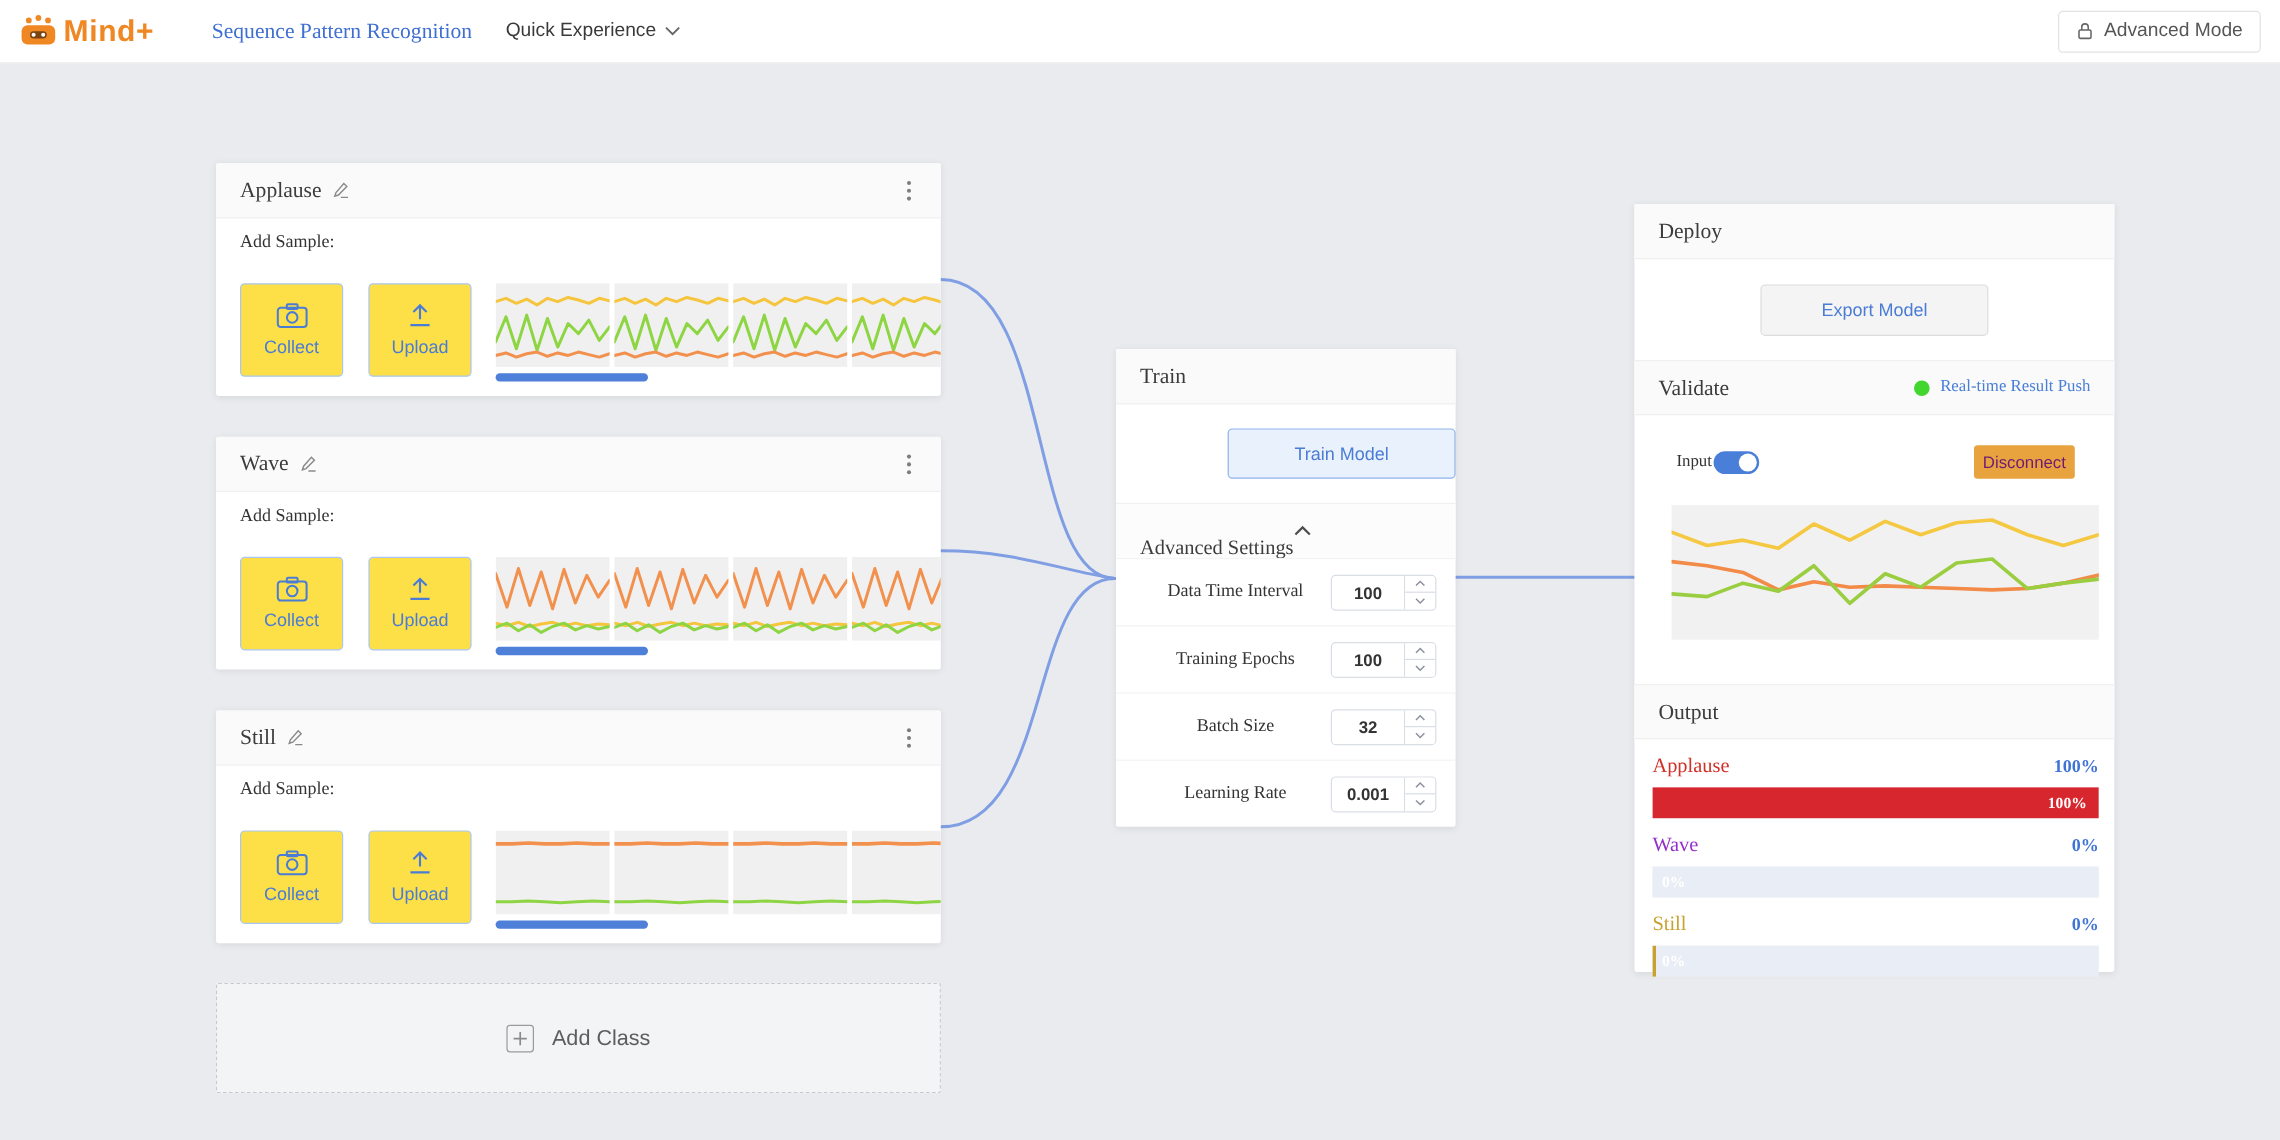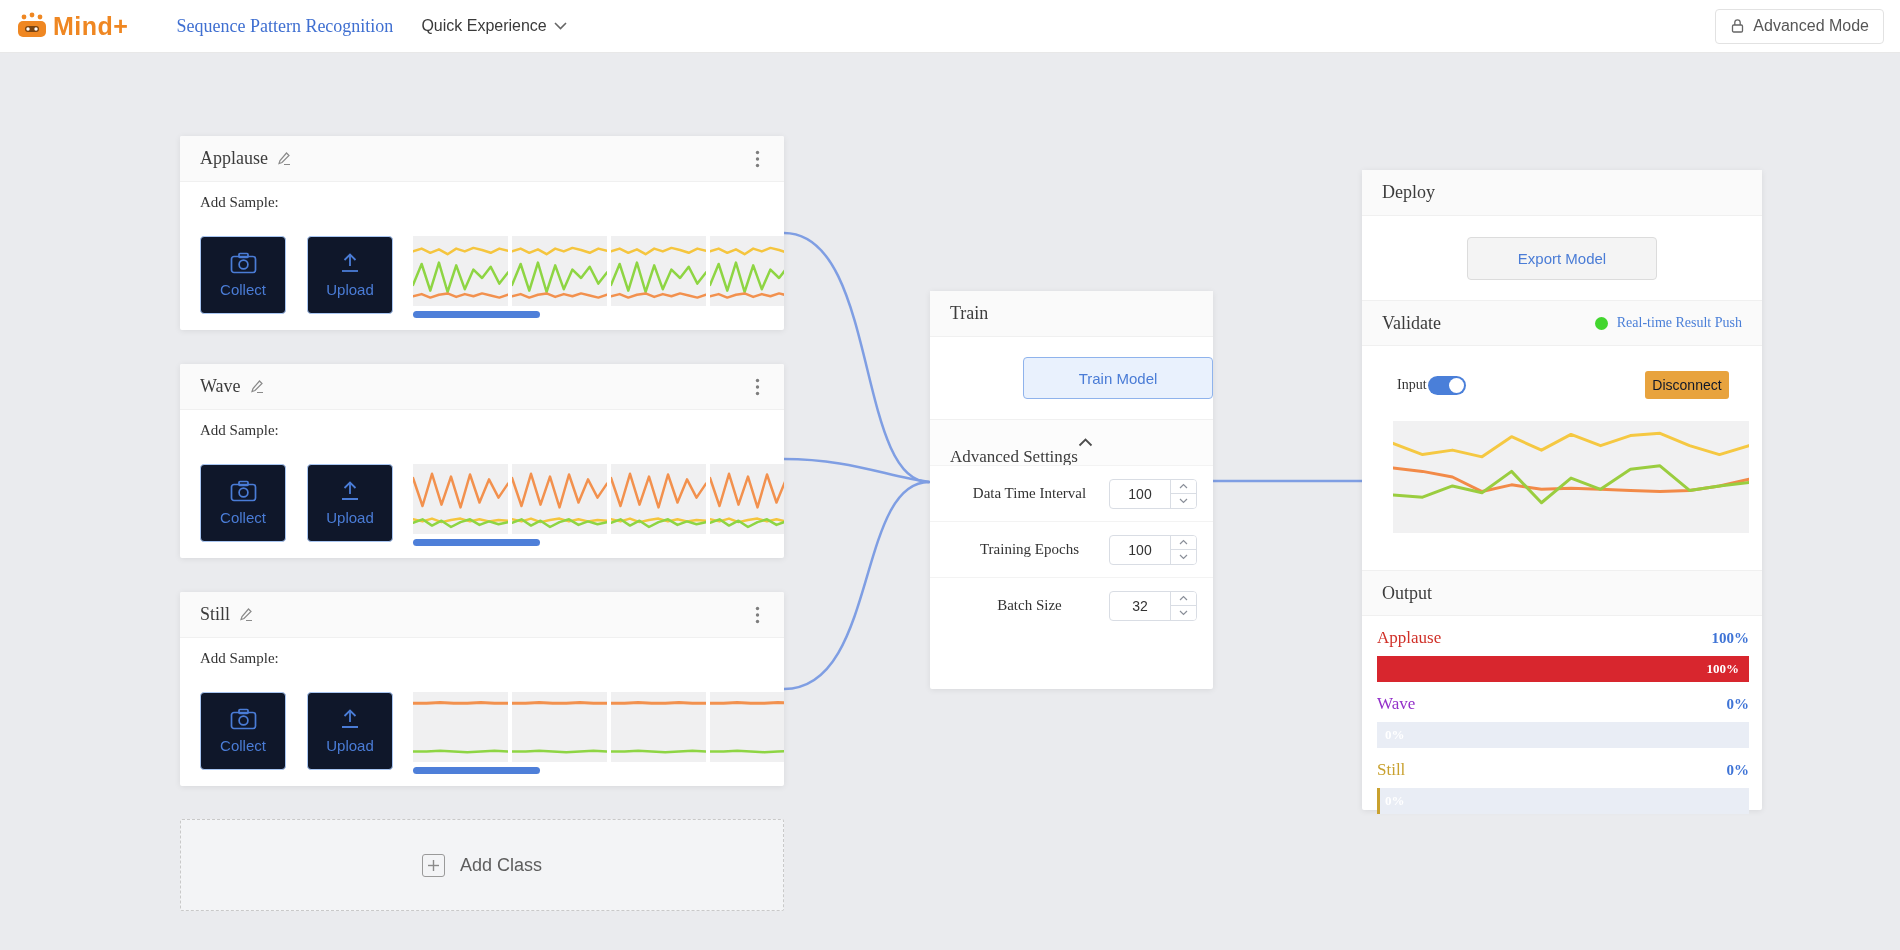--- a/index.html
+++ b/index.html
@@ -25,21 +25,21 @@
   .sec-header { height:46px; background:#fafafa; border-bottom:1px solid #f0f0f0;
                 display:flex; align-items:center; padding:0 20px; }
   .sec-title { font-family:"Liberation Serif", serif; font-size:18px; color:#3c3c3c; }
 
   
   .card { left:180px; width:604px; height:194px; overflow:hidden; }
   #card-applause { top:83px; } #card-wave { top:311px; } #card-still { top:539px; }
   .edit-icon { margin-left:9px; cursor:pointer; display:flex; }
   .dots-icon { margin-left:auto; cursor:pointer; padding:4px; display:flex; }
   .add-sample { position:absolute; left:20px; top:58px; font-family:"Liberation Serif", serif; font-size:15px; color:#333; }
-  .sample-btn { position:absolute; top:100px; width:86px; height:78px; background:#0f172a;
+  .sample-btn { position:absolute; top:100px; width:86px; height:78px; background:#fde047;
                 border:1px solid #a9c6f2; border-radius:4px; display:flex; flex-direction:column;
                 align-items:center; justify-content:center; gap:7px; cursor:pointer; }
   .sample-btn .lbl { font-size:15px; color:#4a7cd6; }
   .btn-collect { left:20px; } .btn-upload { left:127px; }
   .thumbs { position:absolute; left:233px; top:100px; width:371px; height:70px; display:flex; gap:4px; overflow:hidden; }
   .thumb { flex:0 0 95px; height:70px; background:#f0f0f1; cursor:pointer; }
   .thumb svg, .validate-chart svg { width:100%; height:100%; display:block; }
   .sample-progress { position:absolute; left:233px; top:175px; height:7px; }
   .sample-progress .fill { height:7px; background:#4e7fd9; border-radius:4px; }
 
@@ -58,21 +58,21 @@
   .train-model-btn { width:190px; height:42px; background:#e9f1fd; border:1px solid #8fb3ec; border-radius:4px;
                      color:#4a7cd6; font-size:15px; cursor:pointer; font-family:"Liberation Sans",sans-serif; }
   .adv-row { position:absolute; top:128px; left:0; right:0; height:46px; border-top:1px solid #f0f0f0;
              background:#fcfcfc; display:flex; align-items:center; padding:0 20px; cursor:pointer; }
   .adv-row .sec-title { font-size:17px;margin-top:28px; }
   .adv-row svg { margin-left:auto; }
   .fields { position:absolute; top:174px; left:0; right:0; }
   .field-row { height:56px; display:flex; align-items:center; padding:0 16px 0 20px; border-top:1px solid #f3f3f3;text-align:center; }
   .field-label { flex:1; font-family:"Liberation Serif", serif; font-size:15px; color:#333; }
   .num-input { display:flex; width:88px; height:30px; border:1px solid #d9dde4; border-radius:4px;
-               background:#fff; overflow:hidden; }
+               background:#fff; overflow:hidden;font-weight:bold; }
   .num-val { flex:1; display:flex; align-items:center; justify-content:center; font-size:14px; color:#333; }
   .stepper { width:26px; border-left:1px solid #d9dde4; display:flex; flex-direction:column; }
   .step { flex:1; display:flex; align-items:center; justify-content:center; cursor:pointer; background:#fff; }
   .step + .step { border-top:1px solid #d9dde4; }
 
   
   .deploy-panel { left:1362px; top:117px; width:400px; height:640px; }
   .export-row { position:absolute; top:46px; left:0; right:0; height:84px;
                 display:flex; align-items:center; justify-content:center; }
   .export-btn { width:190px; height:43px; background:#f4f4f4; border:1px solid #dcdcdc; border-radius:4px;
@@ -81,21 +81,21 @@
                      border-top:1px solid #f0f0f0; border-bottom:1px solid #f0f0f0;
                      display:flex; align-items:center; padding:0 20px; }
   .realtime { margin-left:auto; display:flex; align-items:center; gap:9px; cursor:pointer; }
   .realtime .dot { width:13px; height:13px; border-radius:50%; background:#42d62e; }
   .realtime .lbl { font-family:"Liberation Serif", serif; font-size:14px; color:#4a7fd8; }
   .io-row { position:absolute; top:198px; left:35px; right:33px; height:34px; display:flex; align-items:center; }
   .io-label { font-family:"Liberation Serif", serif; font-size:14px; color:#333; }
   .toggle { width:38px; height:19px; background:#4a7fd9; border-radius:10px; position:relative; cursor:pointer; margin-left:1px; }
   .toggle .knob { position:absolute; right:2px; top:2px; width:15px; height:15px; border-radius:50%; background:#fff; }
   .disconnect-btn { margin-left:auto; width:84px; height:28px; background:#e8a33e; border:none; border-radius:3px;
-                    color:#0f172a; font-size:14px; cursor:pointer; font-family:"Liberation Sans",sans-serif; }
+                    color:#701a75; font-size:14px; cursor:pointer; font-family:"Liberation Sans",sans-serif; }
   .validate-chart { position:absolute; left:31px; top:251px; width:356px; height:112px; background:#f1f1f2; }
   .output-header { position:absolute; top:400px; left:0; right:0; height:46px; background:#fafafa;
                    border-top:1px solid #f0f0f0; border-bottom:1px solid #f0f0f0;
                    display:flex; align-items:center; padding:0 20px; }
   .output-body { position:absolute; top:446px; left:15px; right:13px; }
   .result-label-row { display:flex; justify-content:space-between; align-items:baseline; margin-top:12px;
                       font-family:"Liberation Serif", serif; }
   .result-name { font-size:17px; }
   .result-pct { font-size:15px; font-weight:bold; color:#3f74d6; }
   .result-bar { position:relative; height:26px; background:#e9edf5; margin-top:8px; overflow:hidden; }
@@ -445,20 +445,38 @@
               </span>
             <span class="step">
                 <svg width="9" height="6" viewBox="0 0 9 6">
                   <polyline points="1,1 4.5,4.5 8,1" fill="none" stroke="#8a8f99" stroke-width="1.2"></polyline>
                 </svg>
               </span>
           </span>
         </div>
       </div>
 
+      <div class="field-row">
+        <span class="field-label">Learning Rate</span>
+        <div class="num-input">
+          <span class="num-val">0.001</span>
+          <span class="stepper">
+            <span class="step">
+                <svg width="9" height="6" viewBox="0 0 9 6">
+                  <polyline points="1,5 4.5,1.5 8,5" fill="none" stroke="#8a8f99" stroke-width="1.2"></polyline>
+                </svg>
+              </span>
+            <span class="step">
+                <svg width="9" height="6" viewBox="0 0 9 6">
+                  <polyline points="1,1 4.5,4.5 8,1" fill="none" stroke="#8a8f99" stroke-width="1.2"></polyline>
+                </svg>
+              </span>
+          </span>
+        </div>
+      </div>
 
     </div>
   </div>
 
   <div class="panel deploy-panel">
     <div class="sec-header">
       <span class="sec-title">Deploy</span>
     </div>
 
     <div class="export-row">

